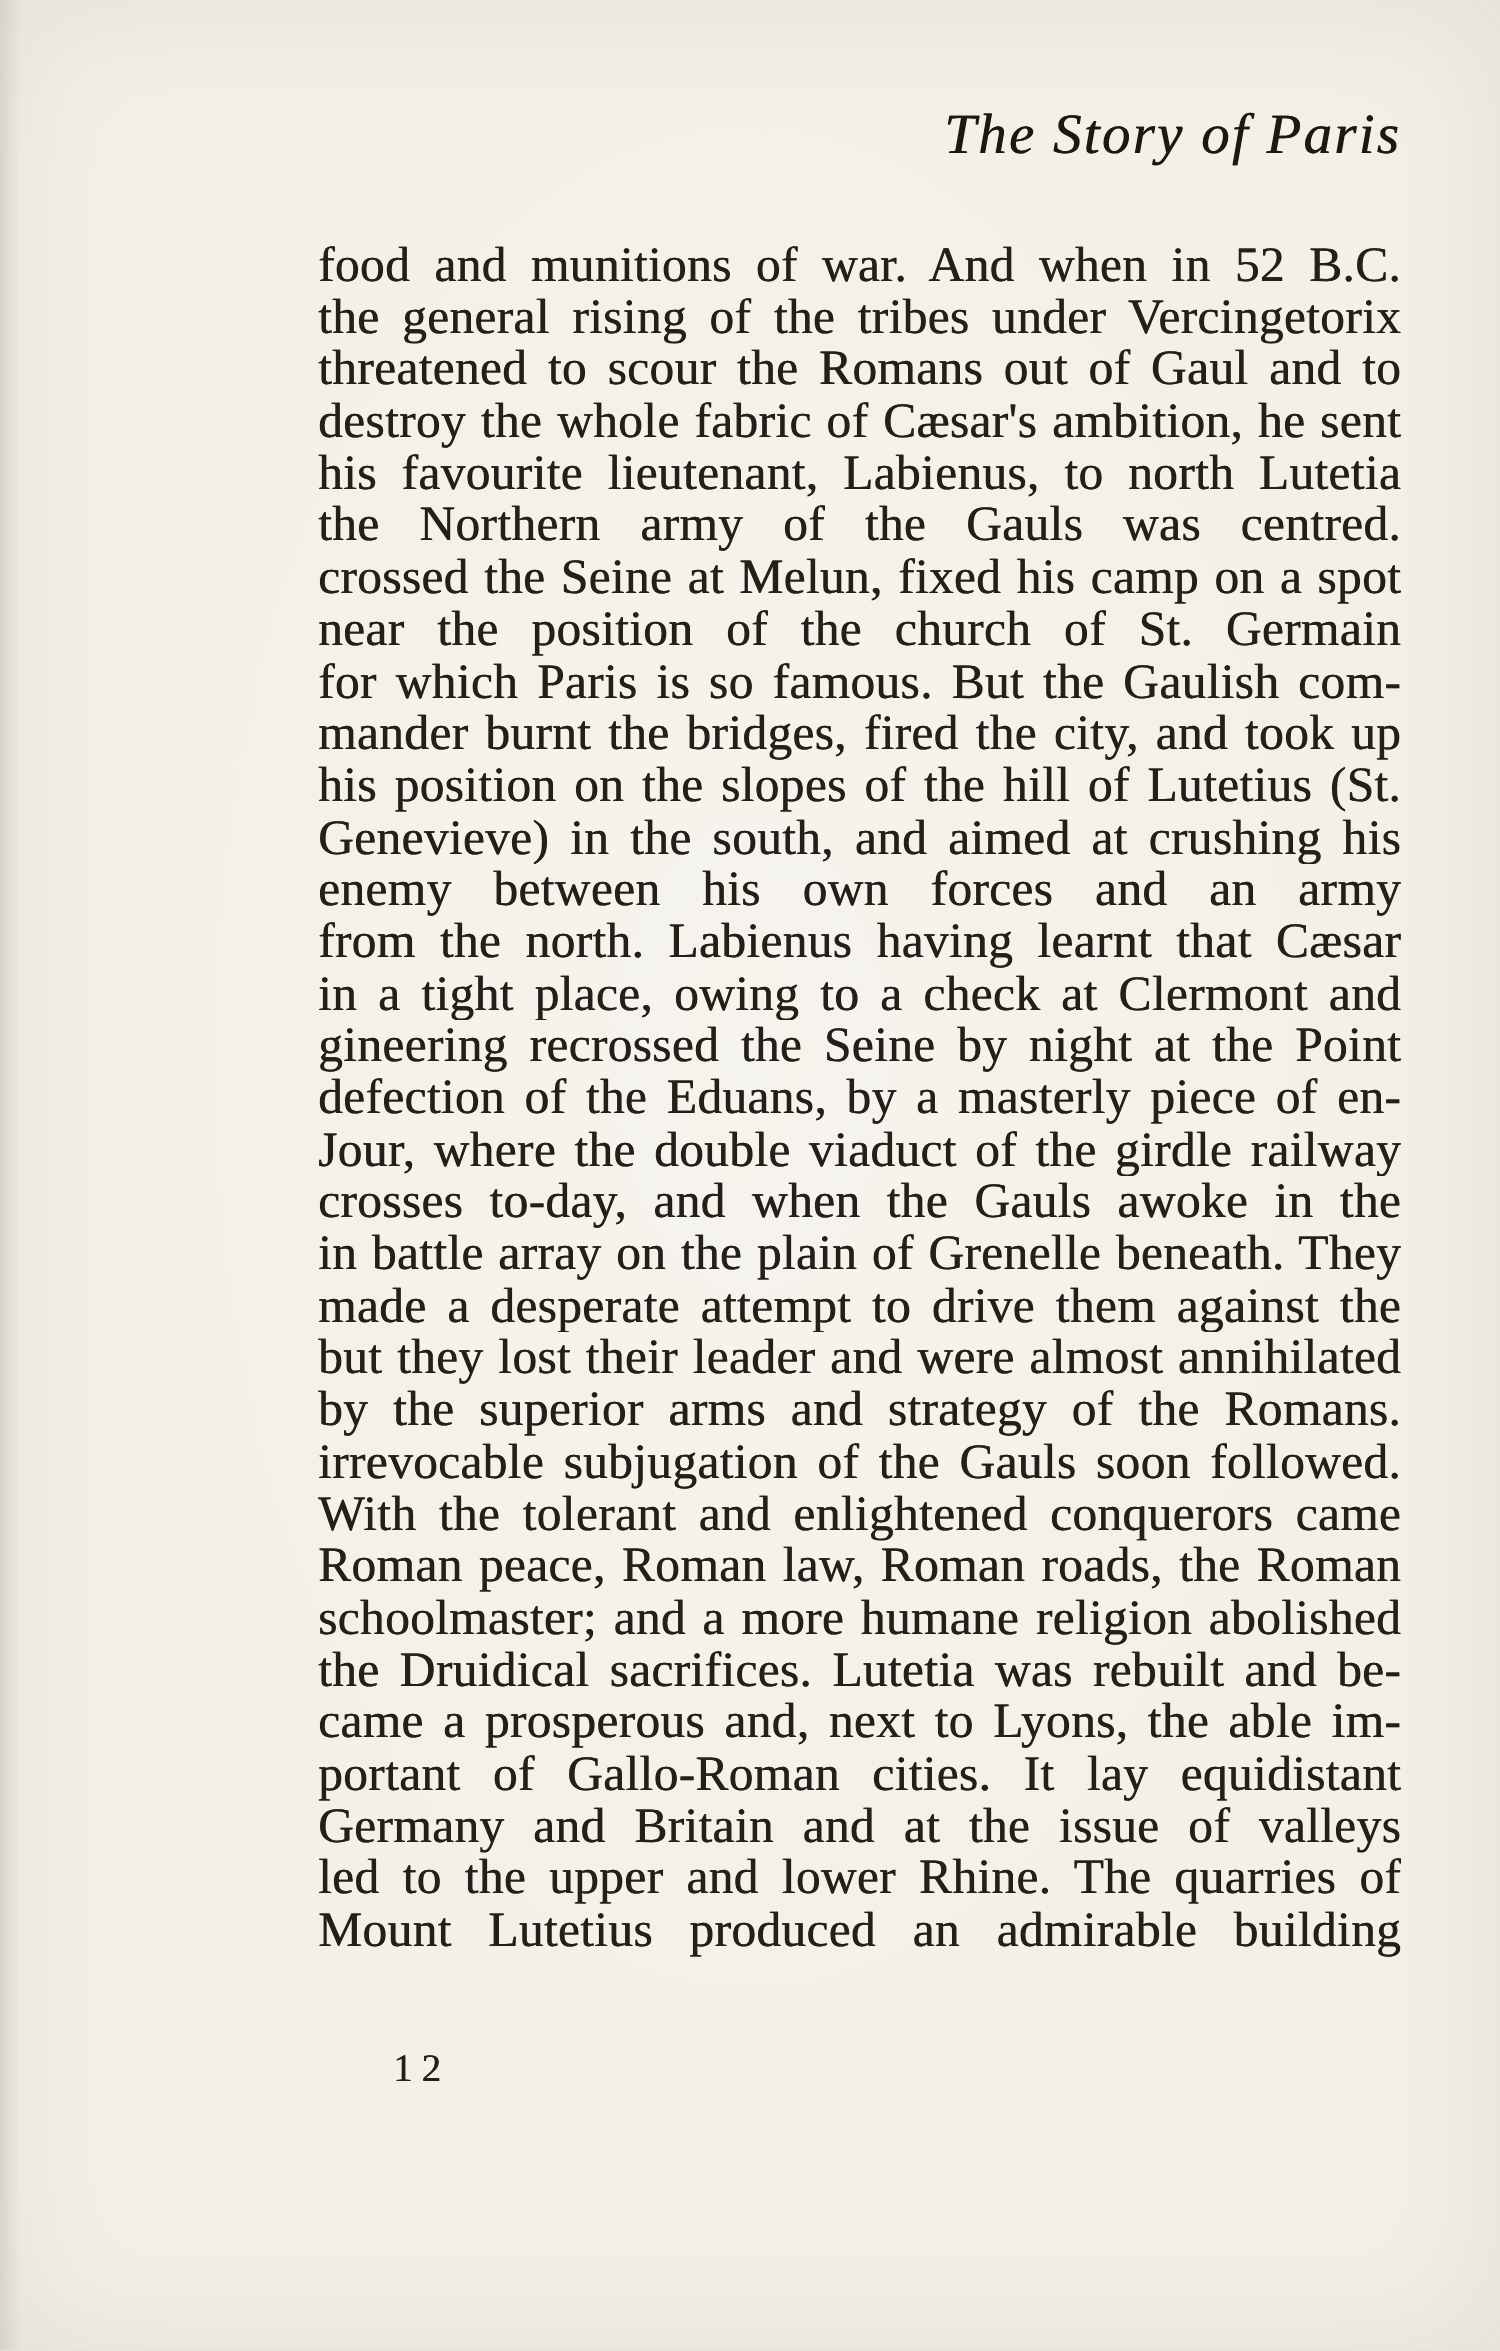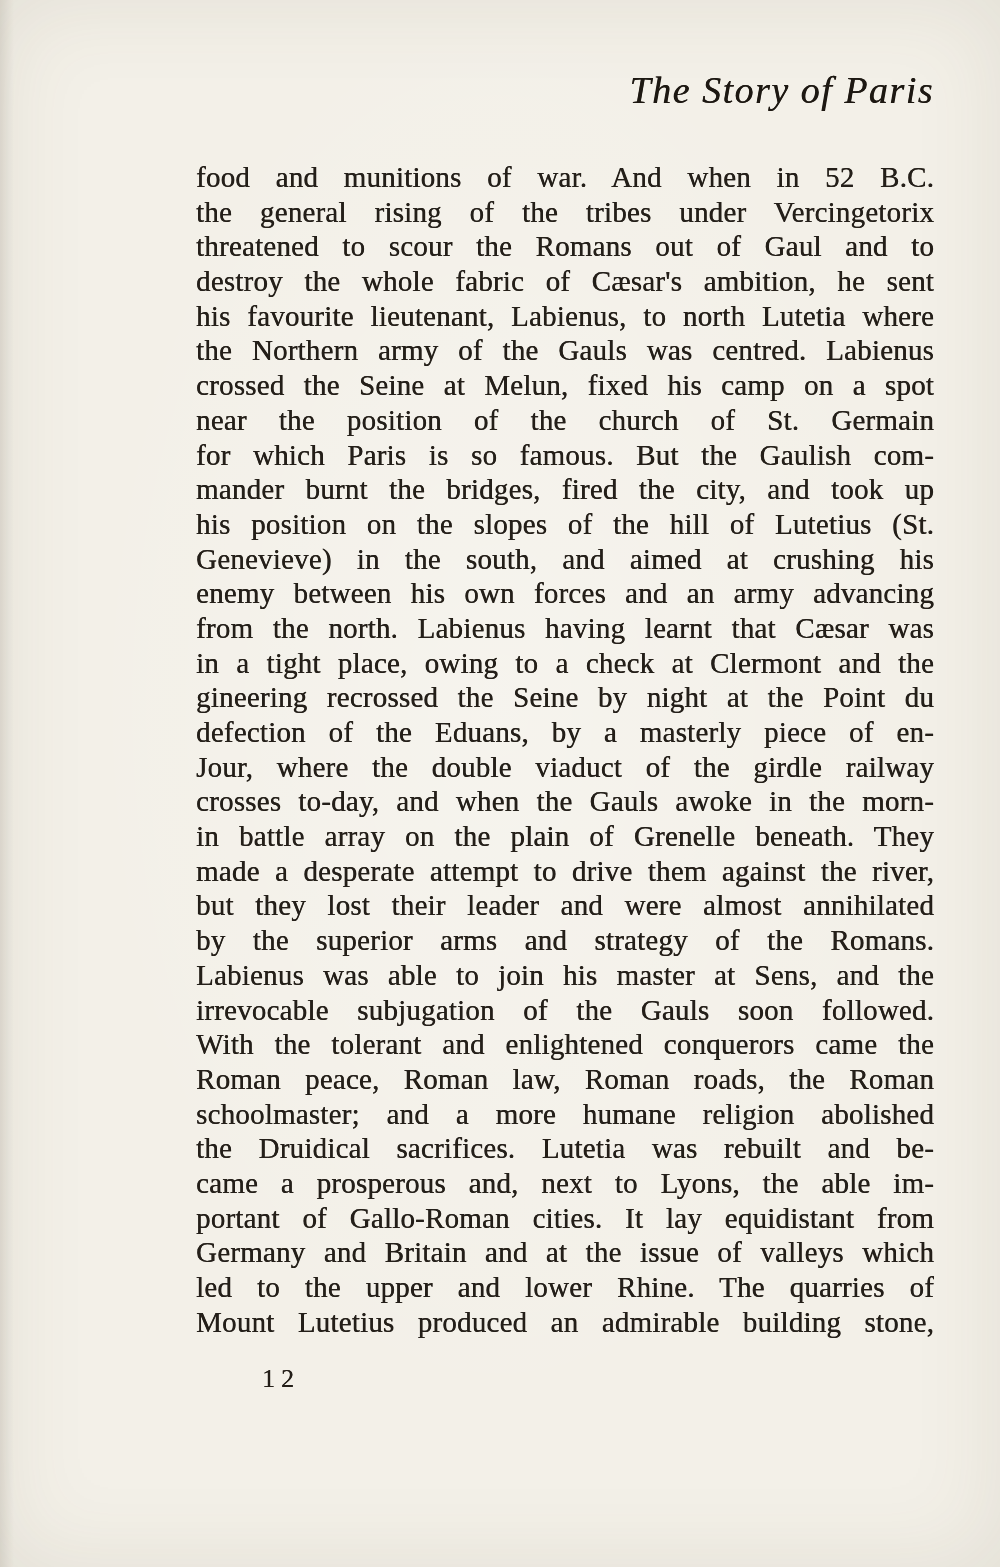--- a/index.html
+++ b/index.html
@@ -31,31 +31,32 @@
     text-shadow: 0.4px 0 0 currentColor;
     white-space: nowrap;
   }
   .body-text {
     position: absolute;
     left: 196px;
     top: 160px;
     width: 738px;
   }
   .body-text .line {
-    font-size: 29px;
+    font-size: 33px;
     line-height: 34.7px;
     height: 34.7px;
     text-align: justify;
     text-align-last: justify;
     letter-spacing: 0.2px;
     word-spacing: 1px;
     white-space: normal;
     overflow: hidden;
     color: #241f19;
     text-shadow: 0.35px 0 0 currentColor;
+    margin-left: 16px;
   }
   .page-number {
     position: absolute;
     left: 262px;
     top: 1364px;
     font-size: 26px;
     letter-spacing: 6px;
     color: #241f19;
     text-shadow: 0.35px 0 0 currentColor;
   }
@@ -83,21 +84,20 @@
       <div class="line">from the north.  Labienus having learnt that Cæsar was</div>
       <div class="line">in a tight place, owing to a check at Clermont and the</div>
       <div class="line">gineering recrossed the Seine by night at the Point du</div>
       <div class="line">defection of the Eduans, by a masterly piece of en-</div>
       <div class="line">Jour, where the double viaduct of the girdle railway</div>
       <div class="line">crosses to-day, and when the Gauls awoke in the morn-</div>
       <div class="line">in battle array on the plain of Grenelle beneath.  They</div>
       <div class="line">made a desperate attempt to drive them against the river,</div>
       <div class="line">but they lost their leader and were almost annihilated</div>
       <div class="line">by the superior arms and strategy of the Romans.</div>
-      <div class="line">Labienus was able to join his master at Sens, and the</div>
       <div class="line">irrevocable subjugation of the Gauls soon followed.</div>
       <div class="line">With the tolerant and enlightened conquerors came the</div>
       <div class="line">Roman peace, Roman law, Roman roads, the Roman</div>
       <div class="line">schoolmaster; and a more humane religion abolished</div>
       <div class="line">the Druidical sacrifices.  Lutetia was rebuilt and be-</div>
       <div class="line">came a prosperous and, next to Lyons, the able im-</div>
       <div class="line">portant of Gallo-Roman cities.  It lay equidistant from</div>
       <div class="line">Germany and Britain and at the issue of valleys which</div>
       <div class="line">led to the upper and lower Rhine.  The quarries of</div>
       <div class="line">Mount Lutetius produced an admirable building stone,</div>

